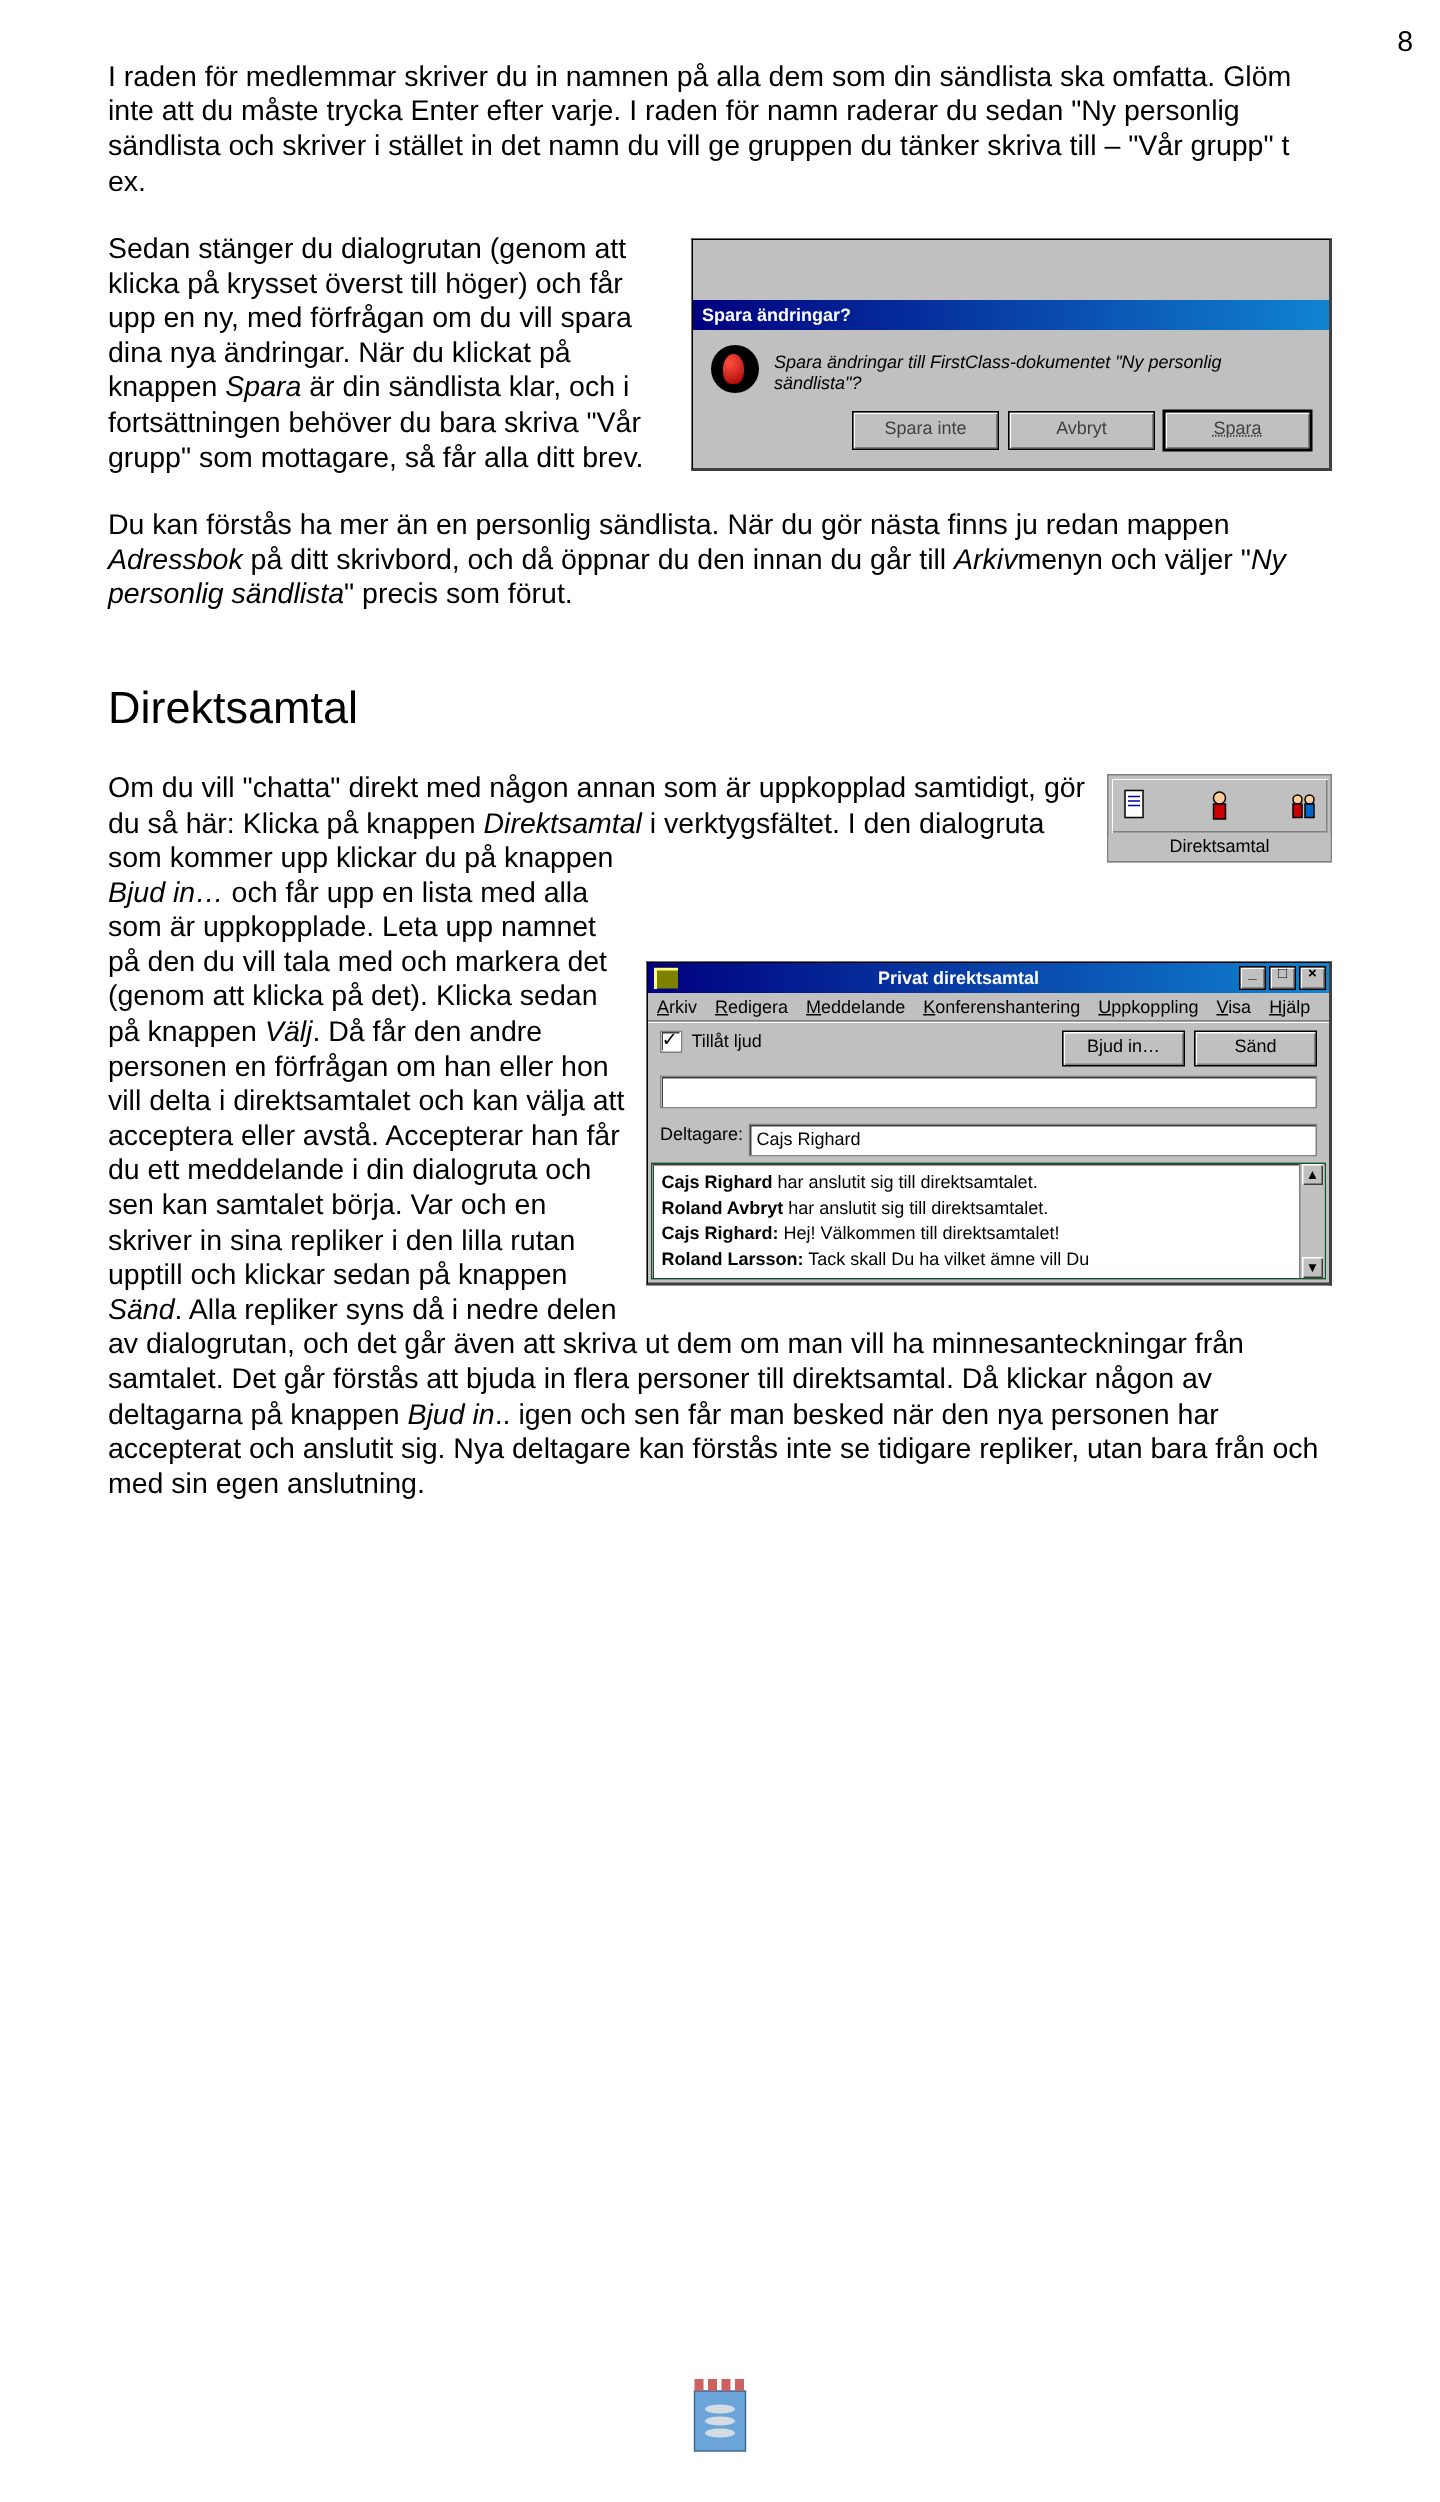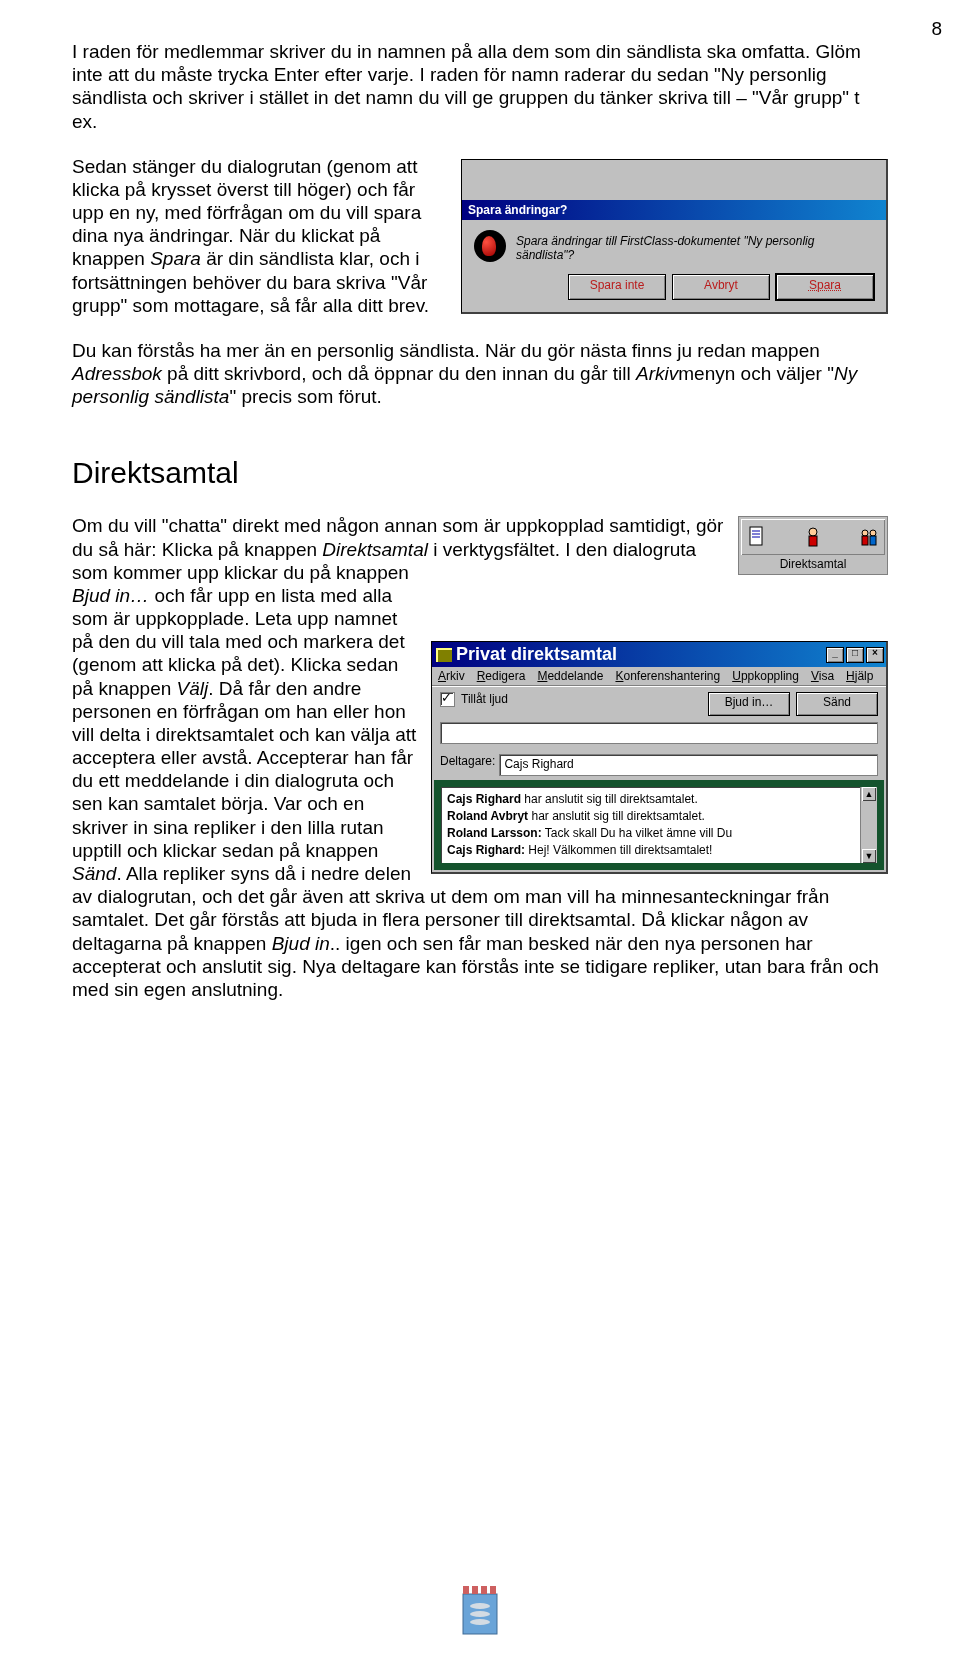--- a/index.html
+++ b/index.html
@@ -93,21 +93,21 @@
     gap: 6px;
   }
   .win-btn {
     min-width: 96px;
     height: 24px;
     background: #c0c0c0;
     border: 1px solid #000;
     box-shadow: inset 1px 1px 0 #fff, inset -1px -1px 0 #808080;
     font-family: inherit;
     font-size: 12px;
-    color: #b91c1c;
+    color: #404040;
     text-align: center;
     line-height: 20px;
     position: relative;
   }
   .win-btn.default {
     box-shadow: 0 0 0 1px #000, inset 1px 1px 0 #fff, inset -1px -1px 0 #808080;
   }
   .win-btn.default span { text-decoration: underline dotted; }
 
   
@@ -159,21 +159,21 @@
   }
   .tb2 {
     background: linear-gradient(to right, #000080, #1084d0);
     color: #fff;
     font-weight: bold;
     padding: 2px 2px 2px 4px;
     display: flex;
     align-items: center;
     gap: 4px;
   }
-  .tb2-title { flex: 1; font-size: 18px; }
+  .tb2-title { flex: 1; font-size: 12px; text-align: center; }
   .tb2-icon {
     width: 16px; height: 14px;
     display: inline-block;
     background: #808000;
     box-shadow: inset 2px 2px 0 #ffff80;
   }
   .tb2-btns { display: flex; gap: 2px; }
   .tb2-btn {
     width: 16px; height: 14px;
     background: #c0c0c0;
@@ -252,21 +252,21 @@
     box-shadow: inset 1px 1px 0 #404040, inset -1px -1px 0 #fff;
     padding: 2px 4px;
     height: 16px;
     font-size: 12px;
     overflow: hidden;
     white-space: nowrap;
   }
   .log {
     margin: 0 2px 2px 2px;
     background: #fff;
-    border: 7px solid #14532d;
+    border: 1px solid #14532d;
     box-shadow: inset 1px 1px 0 #404040, inset -1px -1px 0 #fff;
     padding: 4px 6px;
     font-size: 12px;
     line-height: 1.4;
     display: flex;
   }
   .log-content { flex: 1; }
   .log-line { white-space: nowrap; overflow: hidden; }
   .log b { font-weight: bold; }
   .scroll {
@@ -393,22 +393,22 @@
           <div class="txt-input"></div>
         </div>
         <div class="delt-row">
           <span class="lab">Deltagare:</span>
           <div class="delt-field">Cajs Righard</div>
         </div>
         <div class="log">
           <div class="log-content">
             <div class="log-line"><b>Cajs Righard</b><span> har anslutit sig till direktsamtalet.</span></div>
             <div class="log-line"><b>Roland Avbryt</b><span> har anslutit sig till direktsamtalet.</span></div>
+            <div class="log-line"><b>Cajs Righard:</b><span> Hej! Välkommen till direktsamtalet!</span></div>
             <div class="log-line"><b>Roland Larsson:</b><span> Tack skall Du ha vilket ämne vill Du</span></div>
-            <div class="log-line"><b>Cajs Righard:</b><span> Hej! Välkommen till direktsamtalet!</span></div>
           </div>
           <div class="scroll">
             <div class="scroll-btn">▲</div>
             <div class="scroll-btn">▼</div>
           </div>
         </div>
       </div>
     </div>
 
     <p>

